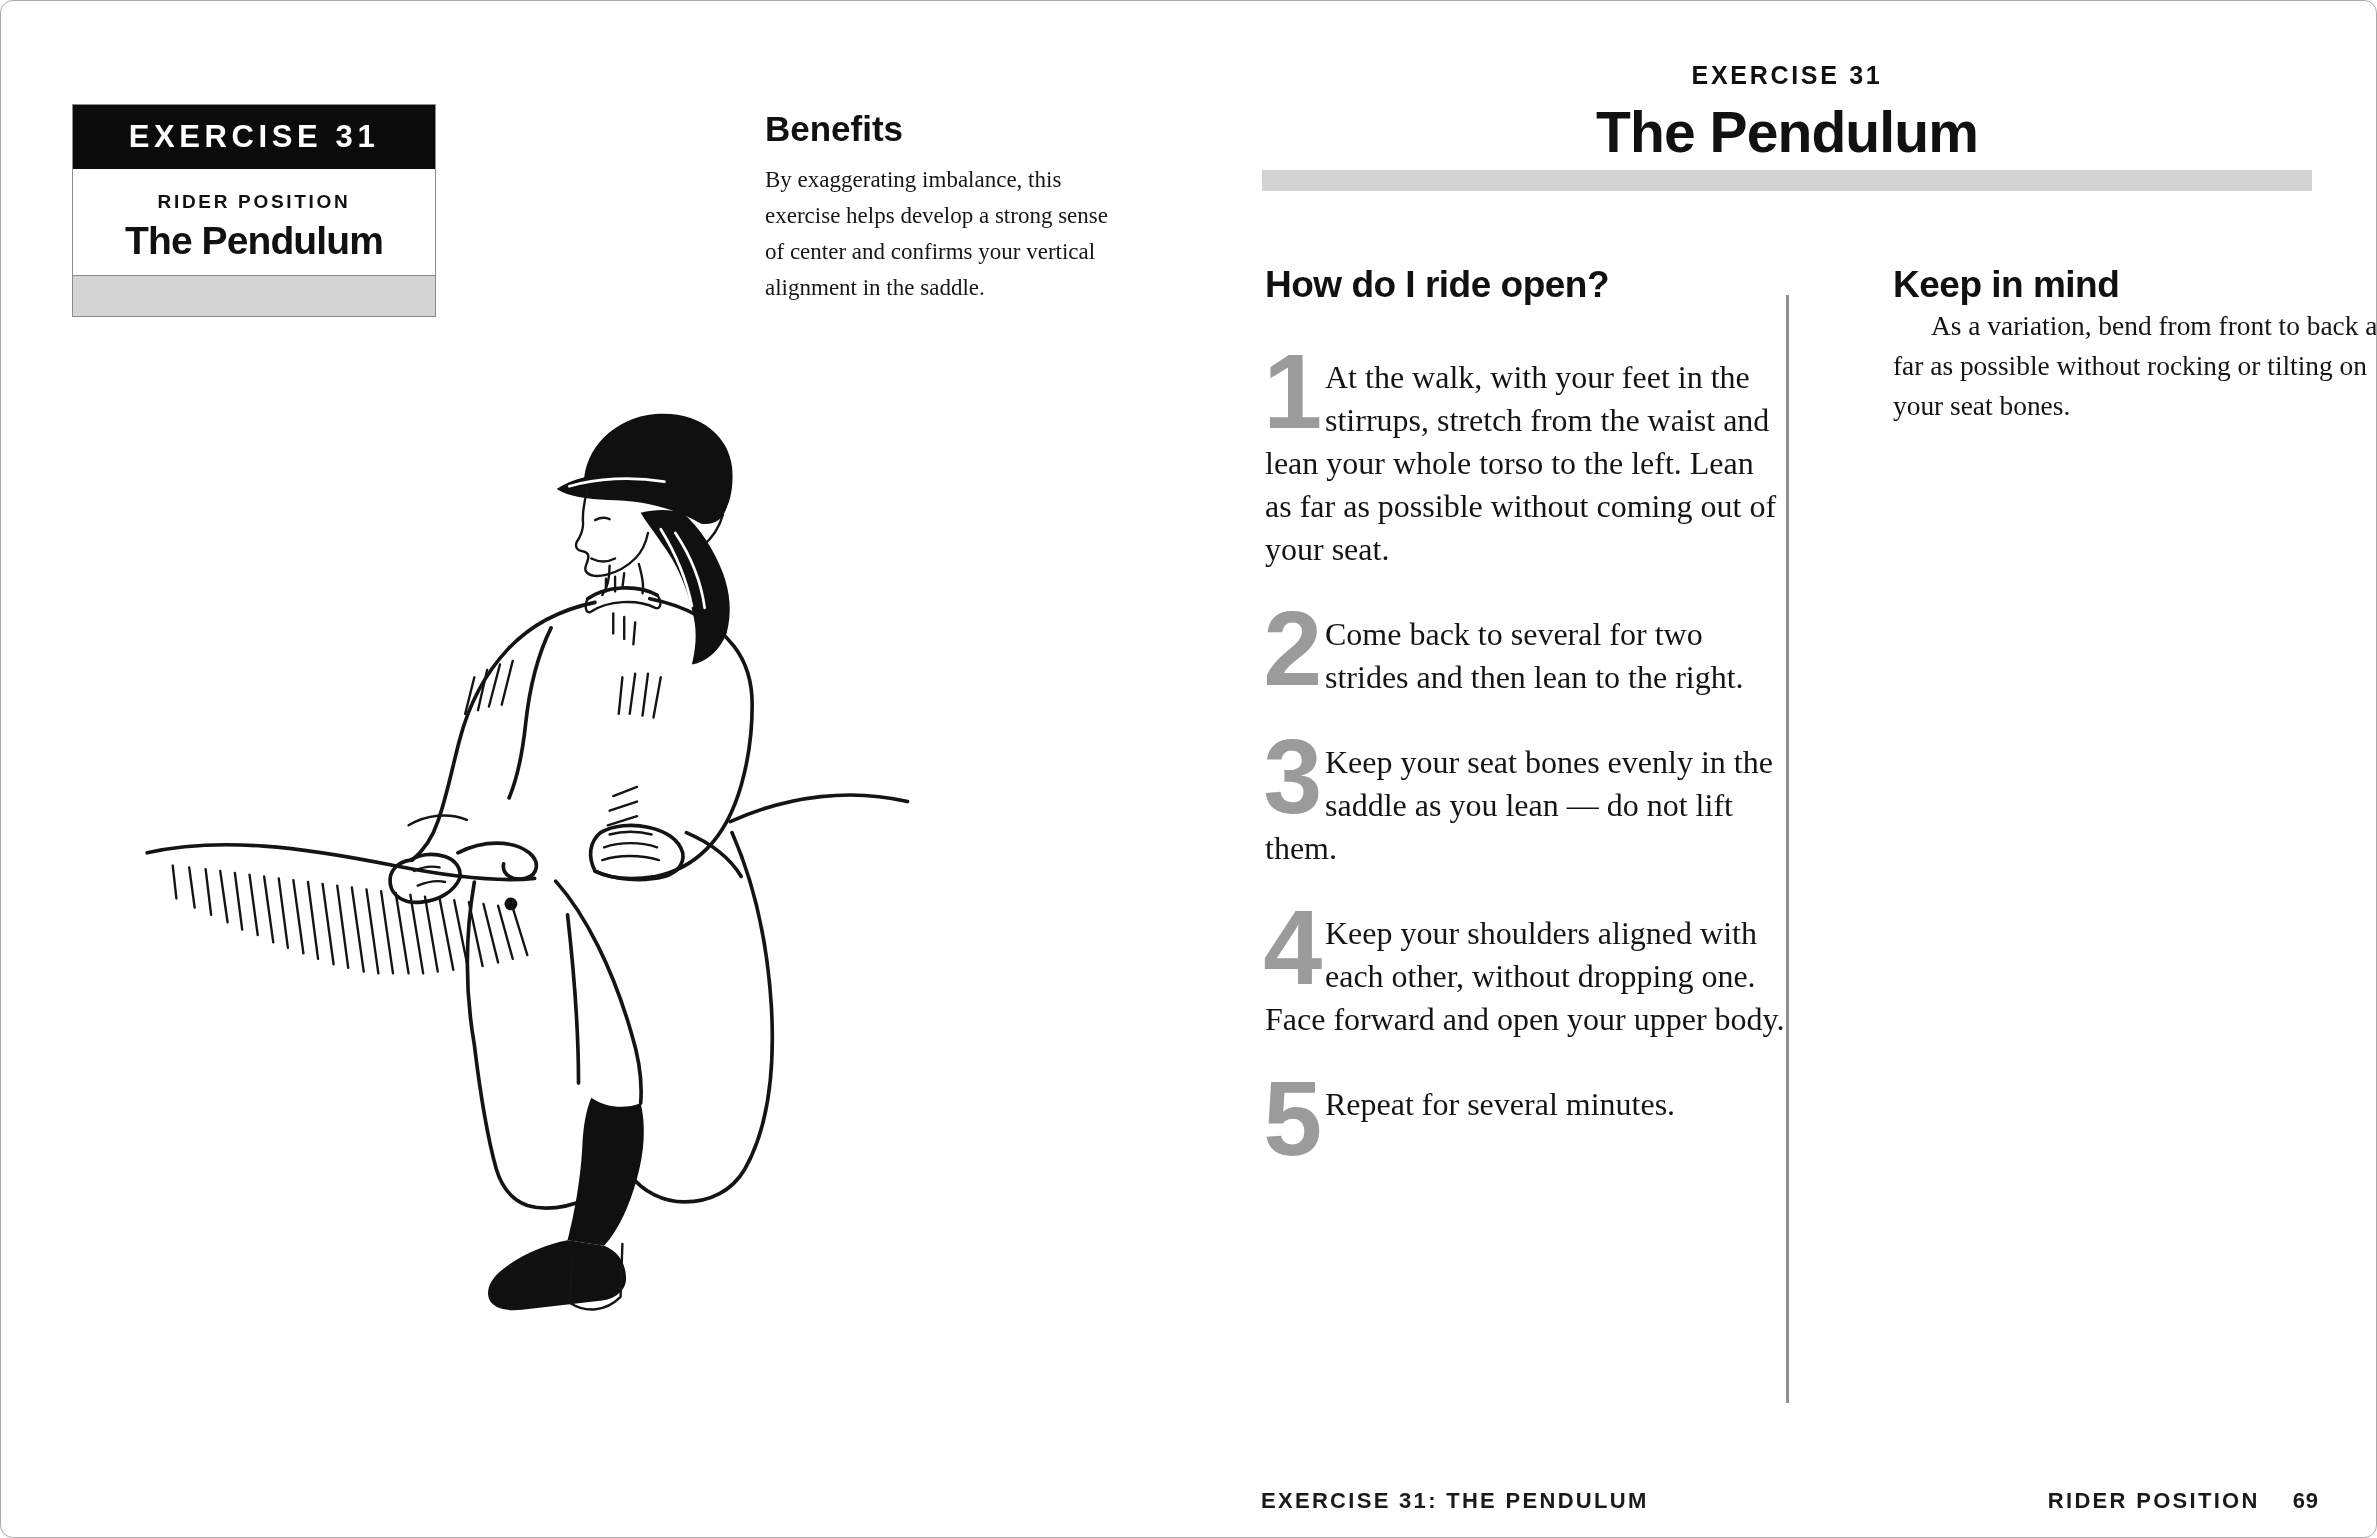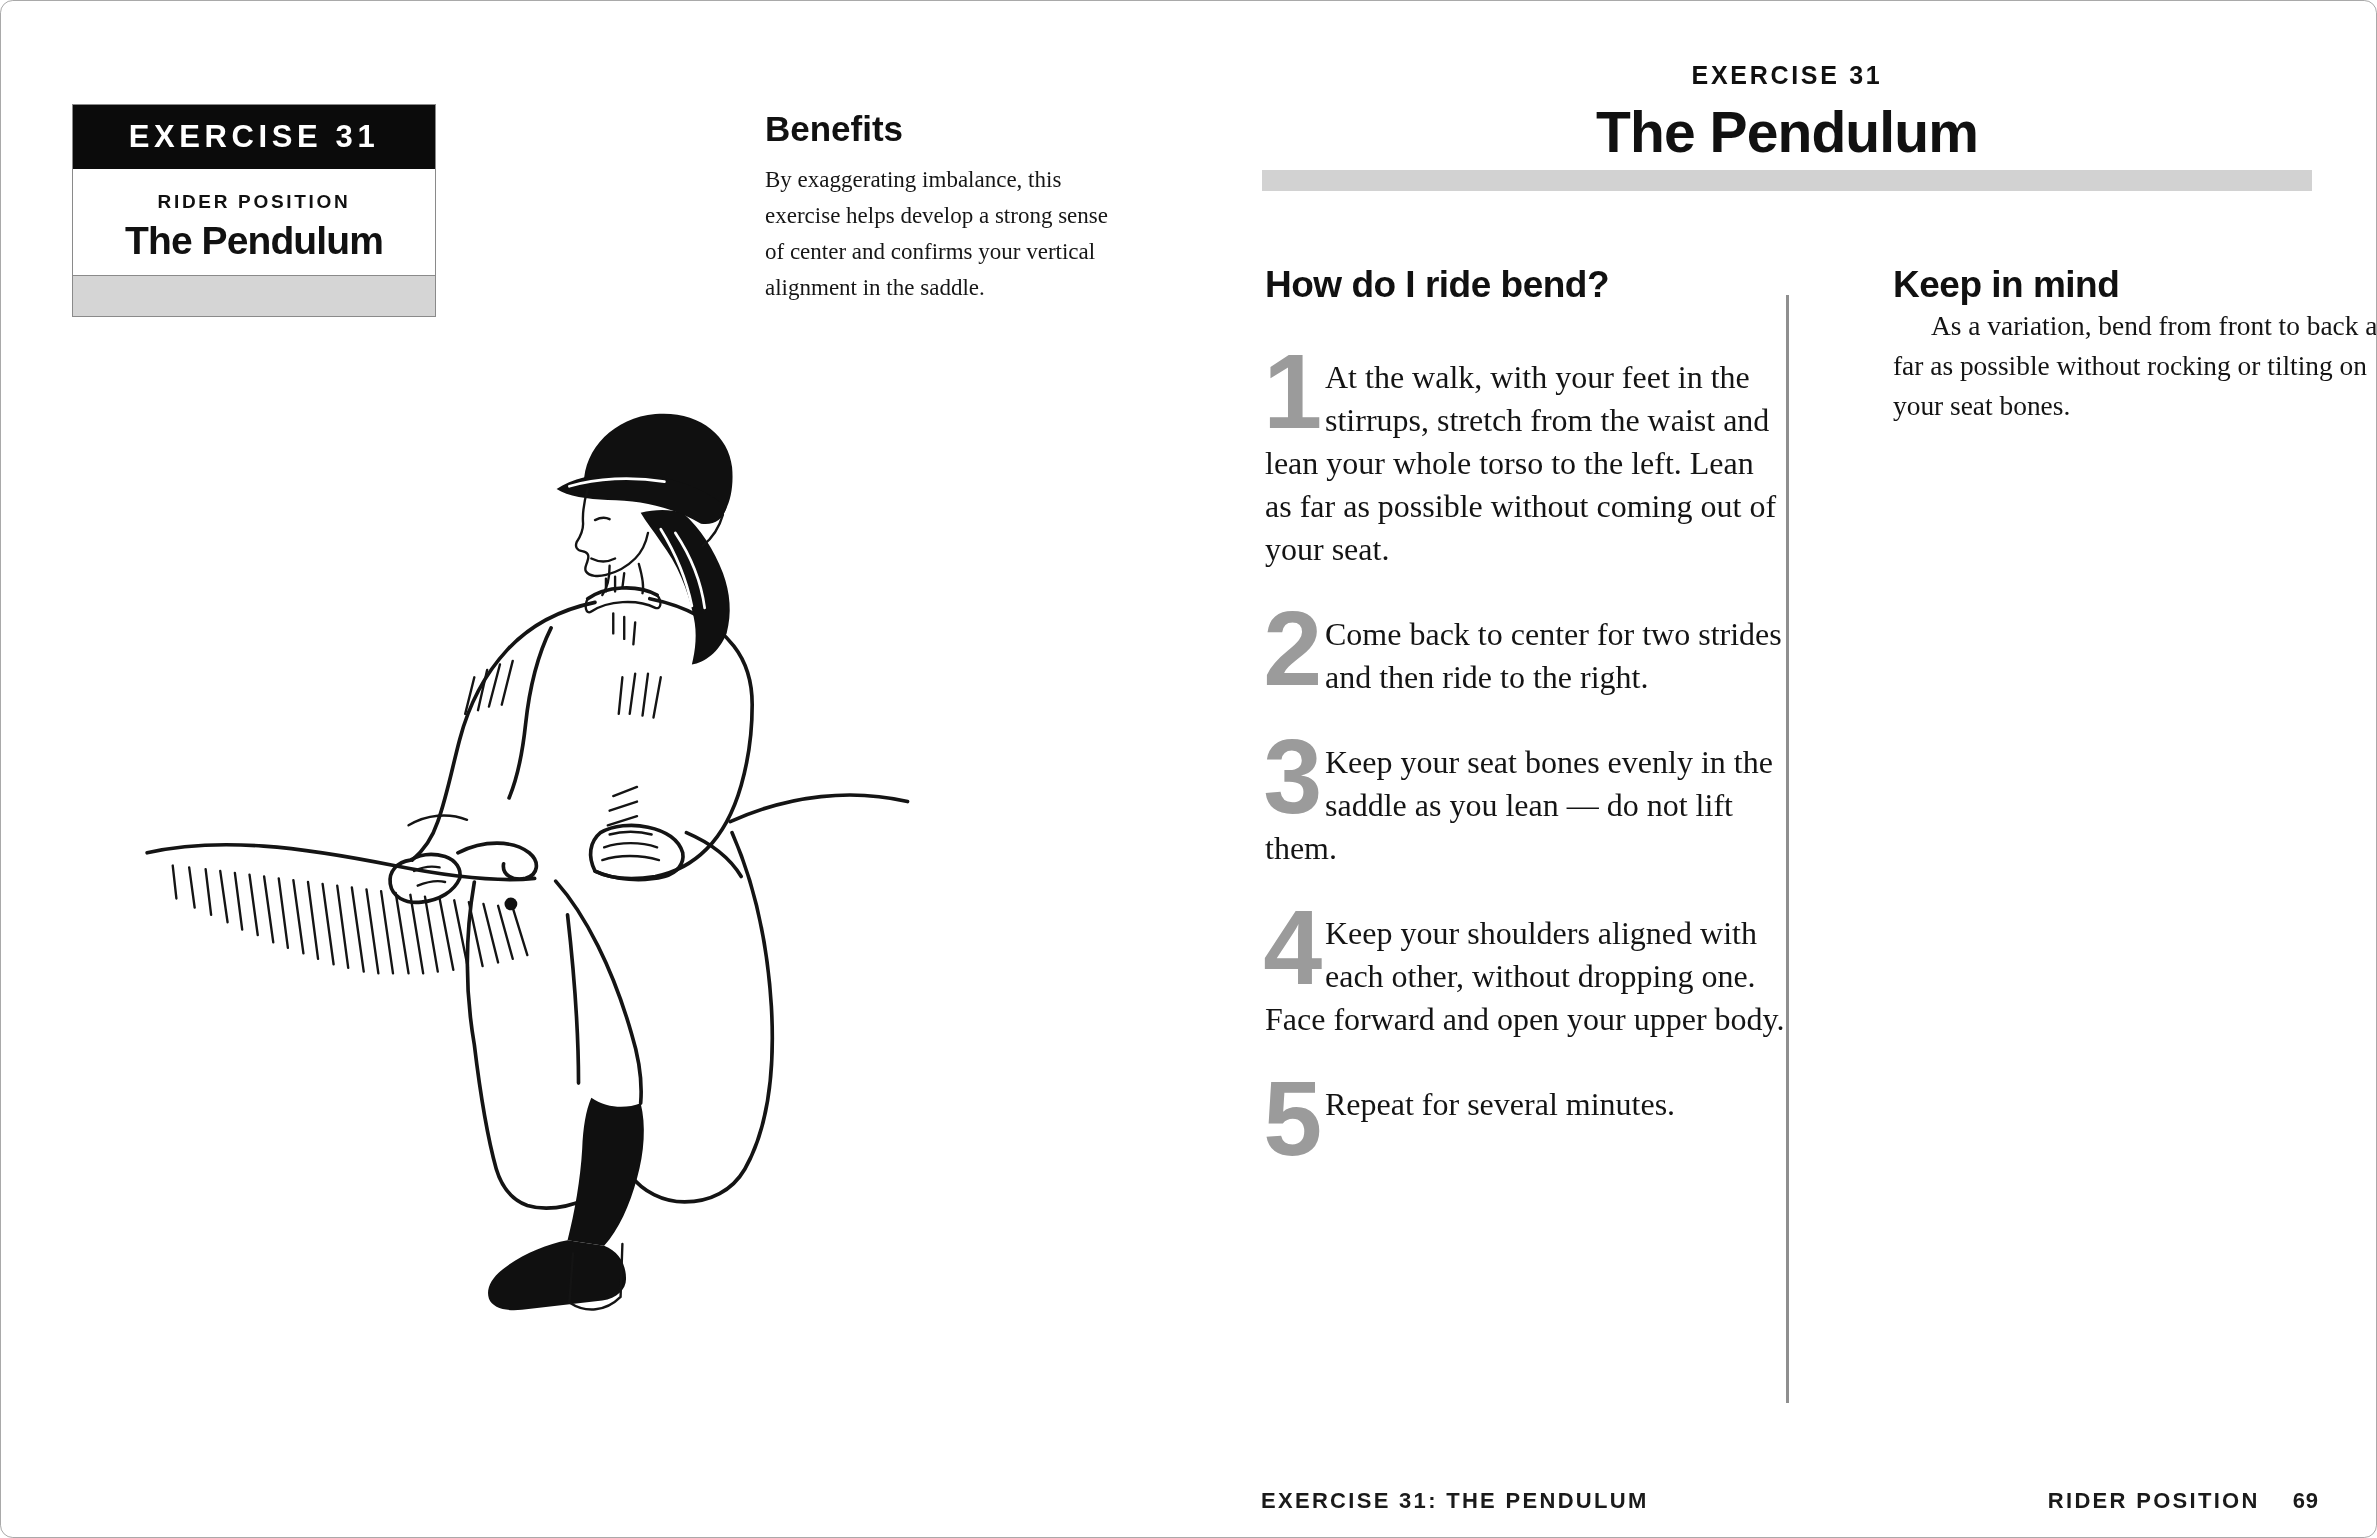--- a/index.html
+++ b/index.html
@@ -148,31 +148,31 @@
     </svg>
   </div>
 
   <div class="rp-head">
     <div class="rp-eyebrow">EXERCISE 31</div>
     <div class="rp-title">The Pendulum</div>
   </div>
   <div class="rp-bar"></div>
 
   <div class="col-left">
-    <h2>How do I ride bend?</h2>
+    <h2>How do I ride open?</h2>
     <div class="steps">
 
       <div class="step">
         <div class="step-num">1</div>
         <p class="step-text"><span class="step-ind"></span><span>At the walk, with your feet in the stirrups, stretch from the waist and lean your whole torso to the left. Lean as far as possible without coming out of your seat.</span></p>
       </div>
 
       <div class="step">
         <div class="step-num">2</div>
-        <p class="step-text"><span class="step-ind"></span><span>Come back to center for two strides and then ride to the right.</span></p>
+        <p class="step-text"><span class="step-ind"></span><span>Come back to several for two strides and then lean to the right.</span></p>
       </div>
 
       <div class="step">
         <div class="step-num">3</div>
         <p class="step-text"><span class="step-ind"></span><span>Keep your seat bones evenly in the saddle as you lean — do not lift them.</span></p>
       </div>
 
       <div class="step">
         <div class="step-num">4</div>
         <p class="step-text"><span class="step-ind"></span><span>Keep your shoulders aligned with each other, without dropping one. Face forward and open your upper body.</span></p>

